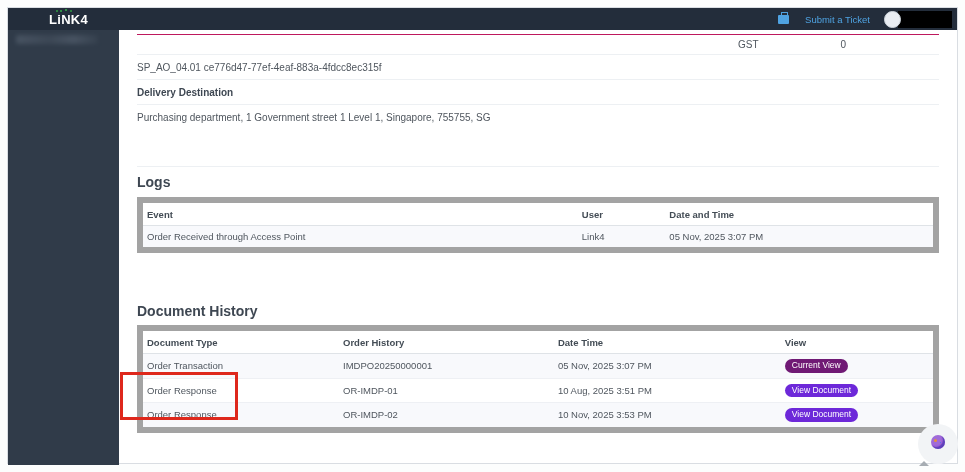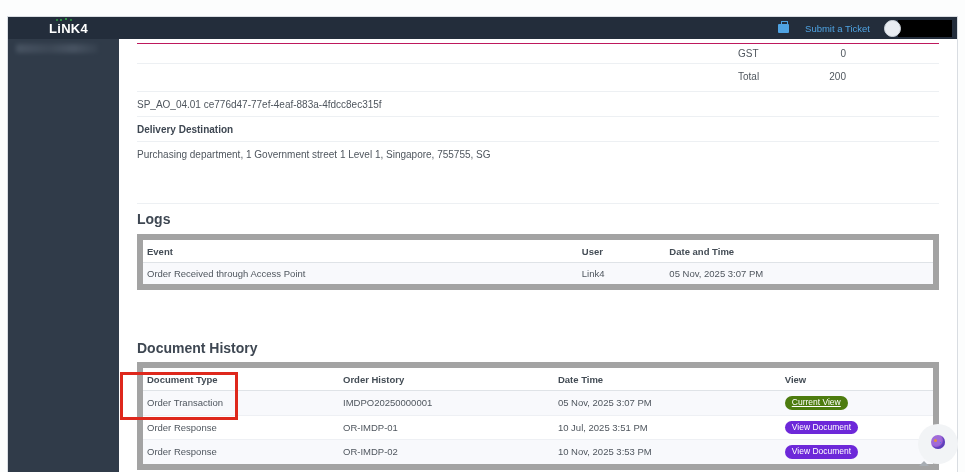--- a/index.html
+++ b/index.html
@@ -1,20 +1,20 @@
 <!DOCTYPE html>
 <html><head>
 <meta charset="utf-8">
 <style>
   * { margin:0; padding:0; box-sizing:border-box; }
   html,body { width:965px; height:472px; background:#fdfdfd; font-family:"Liberation Sans", sans-serif; overflow:hidden; }
   #page { position:relative; width:965px; height:472px; background:#fcfdfd; }
 
   
-  .app-frame { position:absolute; left:7px; top:16px; width:951px; height:457px; background:#fff; border:1px solid #d9dde2; }
+  .app-frame { position:absolute; left:7px; top:7px; width:951px; height:457px; background:#fff; border:1px solid #d9dde2; }
 
   
   .navbar { position:absolute; left:0; top:0; width:100%; height:22px; background:#232d3b; display:flex; align-items:center; }
   .logo { position:relative; margin-left:41px; color:#ffffff; font-size:13px; font-weight:700; letter-spacing:0.3px; line-height:1; }
   .logo::before { content:""; position:absolute; top:-3px; left:11px; width:2px; height:2px; border-radius:50%; background:#35b24a; box-shadow:5px -1px 0 #35b24a, 10px 0 0 #2f9e43, -4px 0 0 #2f9e43; }
   .nav-right { margin-left:auto; display:flex; align-items:center; margin-right:5px; }
   .submit-ticket { display:flex; align-items:center; gap:16px; color:#4fa3e2; font-size:9.5px; cursor:pointer; margin-right:14px; }
   .avatar { width:17px; height:17px; border-radius:50%; background:#e9edf2; border:1px solid #cfd6dd; z-index:2; }
   .redacted-box { width:54px; height:17px; background:#000; margin-left:-3px; }
 
@@ -48,21 +48,21 @@
   table.data { width:100%; border-collapse:collapse; font-size:9.5px; color:#4f565e; border:6px solid #a3a3a3; }
   table.data th { text-align:left; font-weight:700; color:#434c55; padding:6px 4px 5px; border-bottom:1px solid #dfe3e7; background:#fff; }
   table.data td { padding:5px 4px; border-bottom:1px solid #eef0f4; }
   tr.striped td { background:#f8f9fc; }
 
   .logs-table col.c1 { width:55%; } .logs-table col.c2 { width:11%; } .logs-table col.c3 { width:34%; }
   .doc-table col.c1 { width:25%; } .doc-table col.c2 { width:27%; } .doc-table col.c3 { width:28.5%; } .doc-table col.c4 { width:19.5%; }
 
   
   .badge { display:inline-block; padding:2px 7px 3px; border-radius:8px; font-size:8.5px; color:#fff; line-height:1; cursor:pointer; }
-  .badge-teal { background:#4d7c0f;text-decoration:underline; }
+  .badge-teal { background:#701a75; }
   .badge-blue { background:#6d28d9; }
 
   
   .annotation { position:absolute; left:120px; top:372px; width:118px; height:48px; border:3px solid #de281c; pointer-events:none; z-index:50; }
 
   
   .fab-bg { position:absolute; left:918px; top:424px; width:40px; height:40px; border-radius:50%; background:#f2f4f6; }
   .globe-icon { position:absolute; left:931px; top:435px; width:14px; height:14px; border-radius:50%;
     background:radial-gradient(circle at 35% 35%, #a06bd8 0 40%, #8b3fd1 70%, #6f2bb5 100%); box-shadow:inset -2px -2px 0 rgba(40,60,160,.45); }
   .globe-icon::after { content:""; position:absolute; left:3px; top:4px; width:3px; height:3px; border-radius:50%; background:#e8903a; box-shadow:5px 2px 0 -1px #3a7de8; }
@@ -93,26 +93,20 @@
     <div class="sidebar">
       <div class="sidebar-blur"></div>
     </div>
 
     <div class="content">
 
       <div class="summary-row first">
         <span class="sp"></span>
         <span class="lbl">GST</span>
         <span class="val">0</span>
-        <span class="pad"></span>
-      </div>
-      <div class="summary-row second">
-        <span class="sp"></span>
-        <span class="lbl">Total</span>
-        <span class="val">200</span>
         <span class="pad"></span>
       </div>
 
       <div class="note-row">SP_AO_04.01 ce776d47-77ef-4eaf-883a-4fdcc8ec315f</div>
       <div class="note-row head">Delivery Destination</div>
       <div class="note-row tall">Purchasing department, 1 Government street 1 Level 1, Singapore, 755755, SG</div>
 
       <div class="section-heading logs-heading">Logs</div>
       <table class="data logs-table">
         <colgroup>
@@ -155,21 +149,21 @@
         <tbody>
           <tr class="striped">
             <td>Order Transaction</td>
             <td>IMDPO20250000001</td>
             <td>05 Nov, 2025 3:07 PM</td>
             <td><span class="badge badge-teal">Current View</span></td>
           </tr>
           <tr>
             <td>Order Response</td>
             <td>OR-IMDP-01</td>
-            <td>10 Jul, 2025 3:51 PM</td>
+            <td>10 Aug, 2025 3:51 PM</td>
             <td><span class="badge badge-blue">View Document</span></td>
           </tr>
           <tr class="striped">
             <td>Order Response</td>
             <td>OR-IMDP-02</td>
             <td>10 Nov, 2025 3:53 PM</td>
             <td><span class="badge badge-blue">View Document</span></td>
           </tr>
         </tbody>
       </table>

